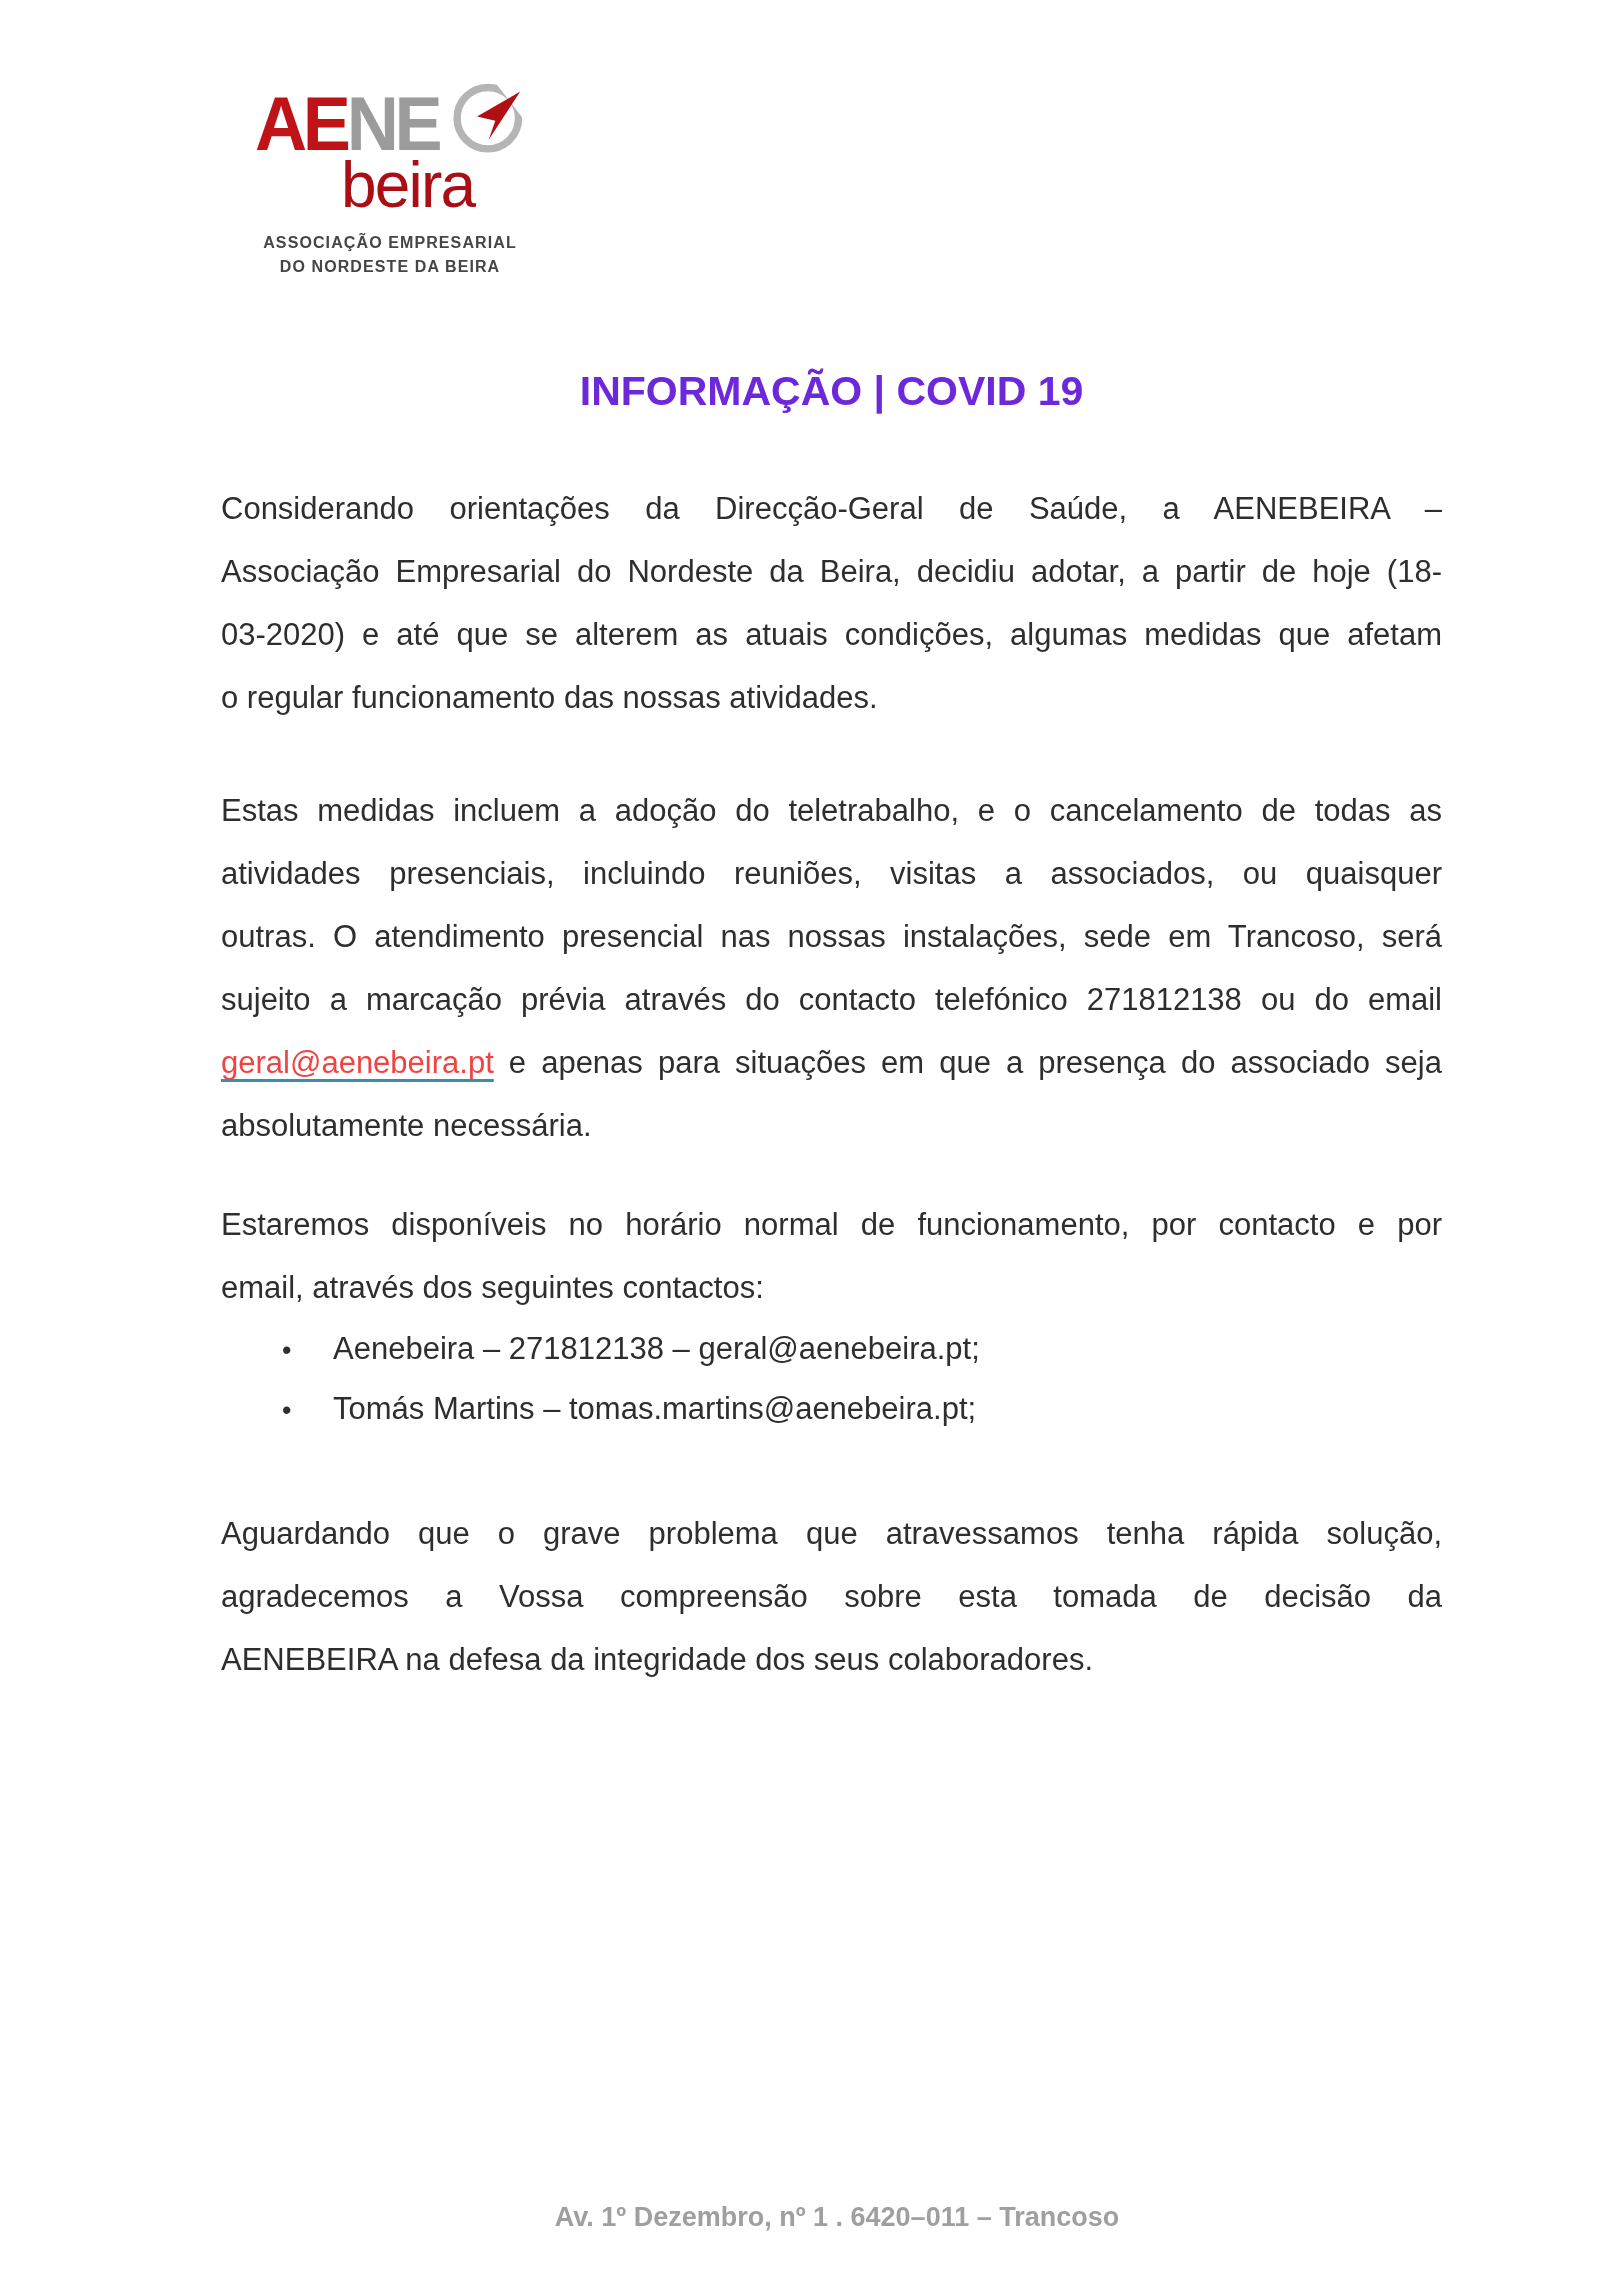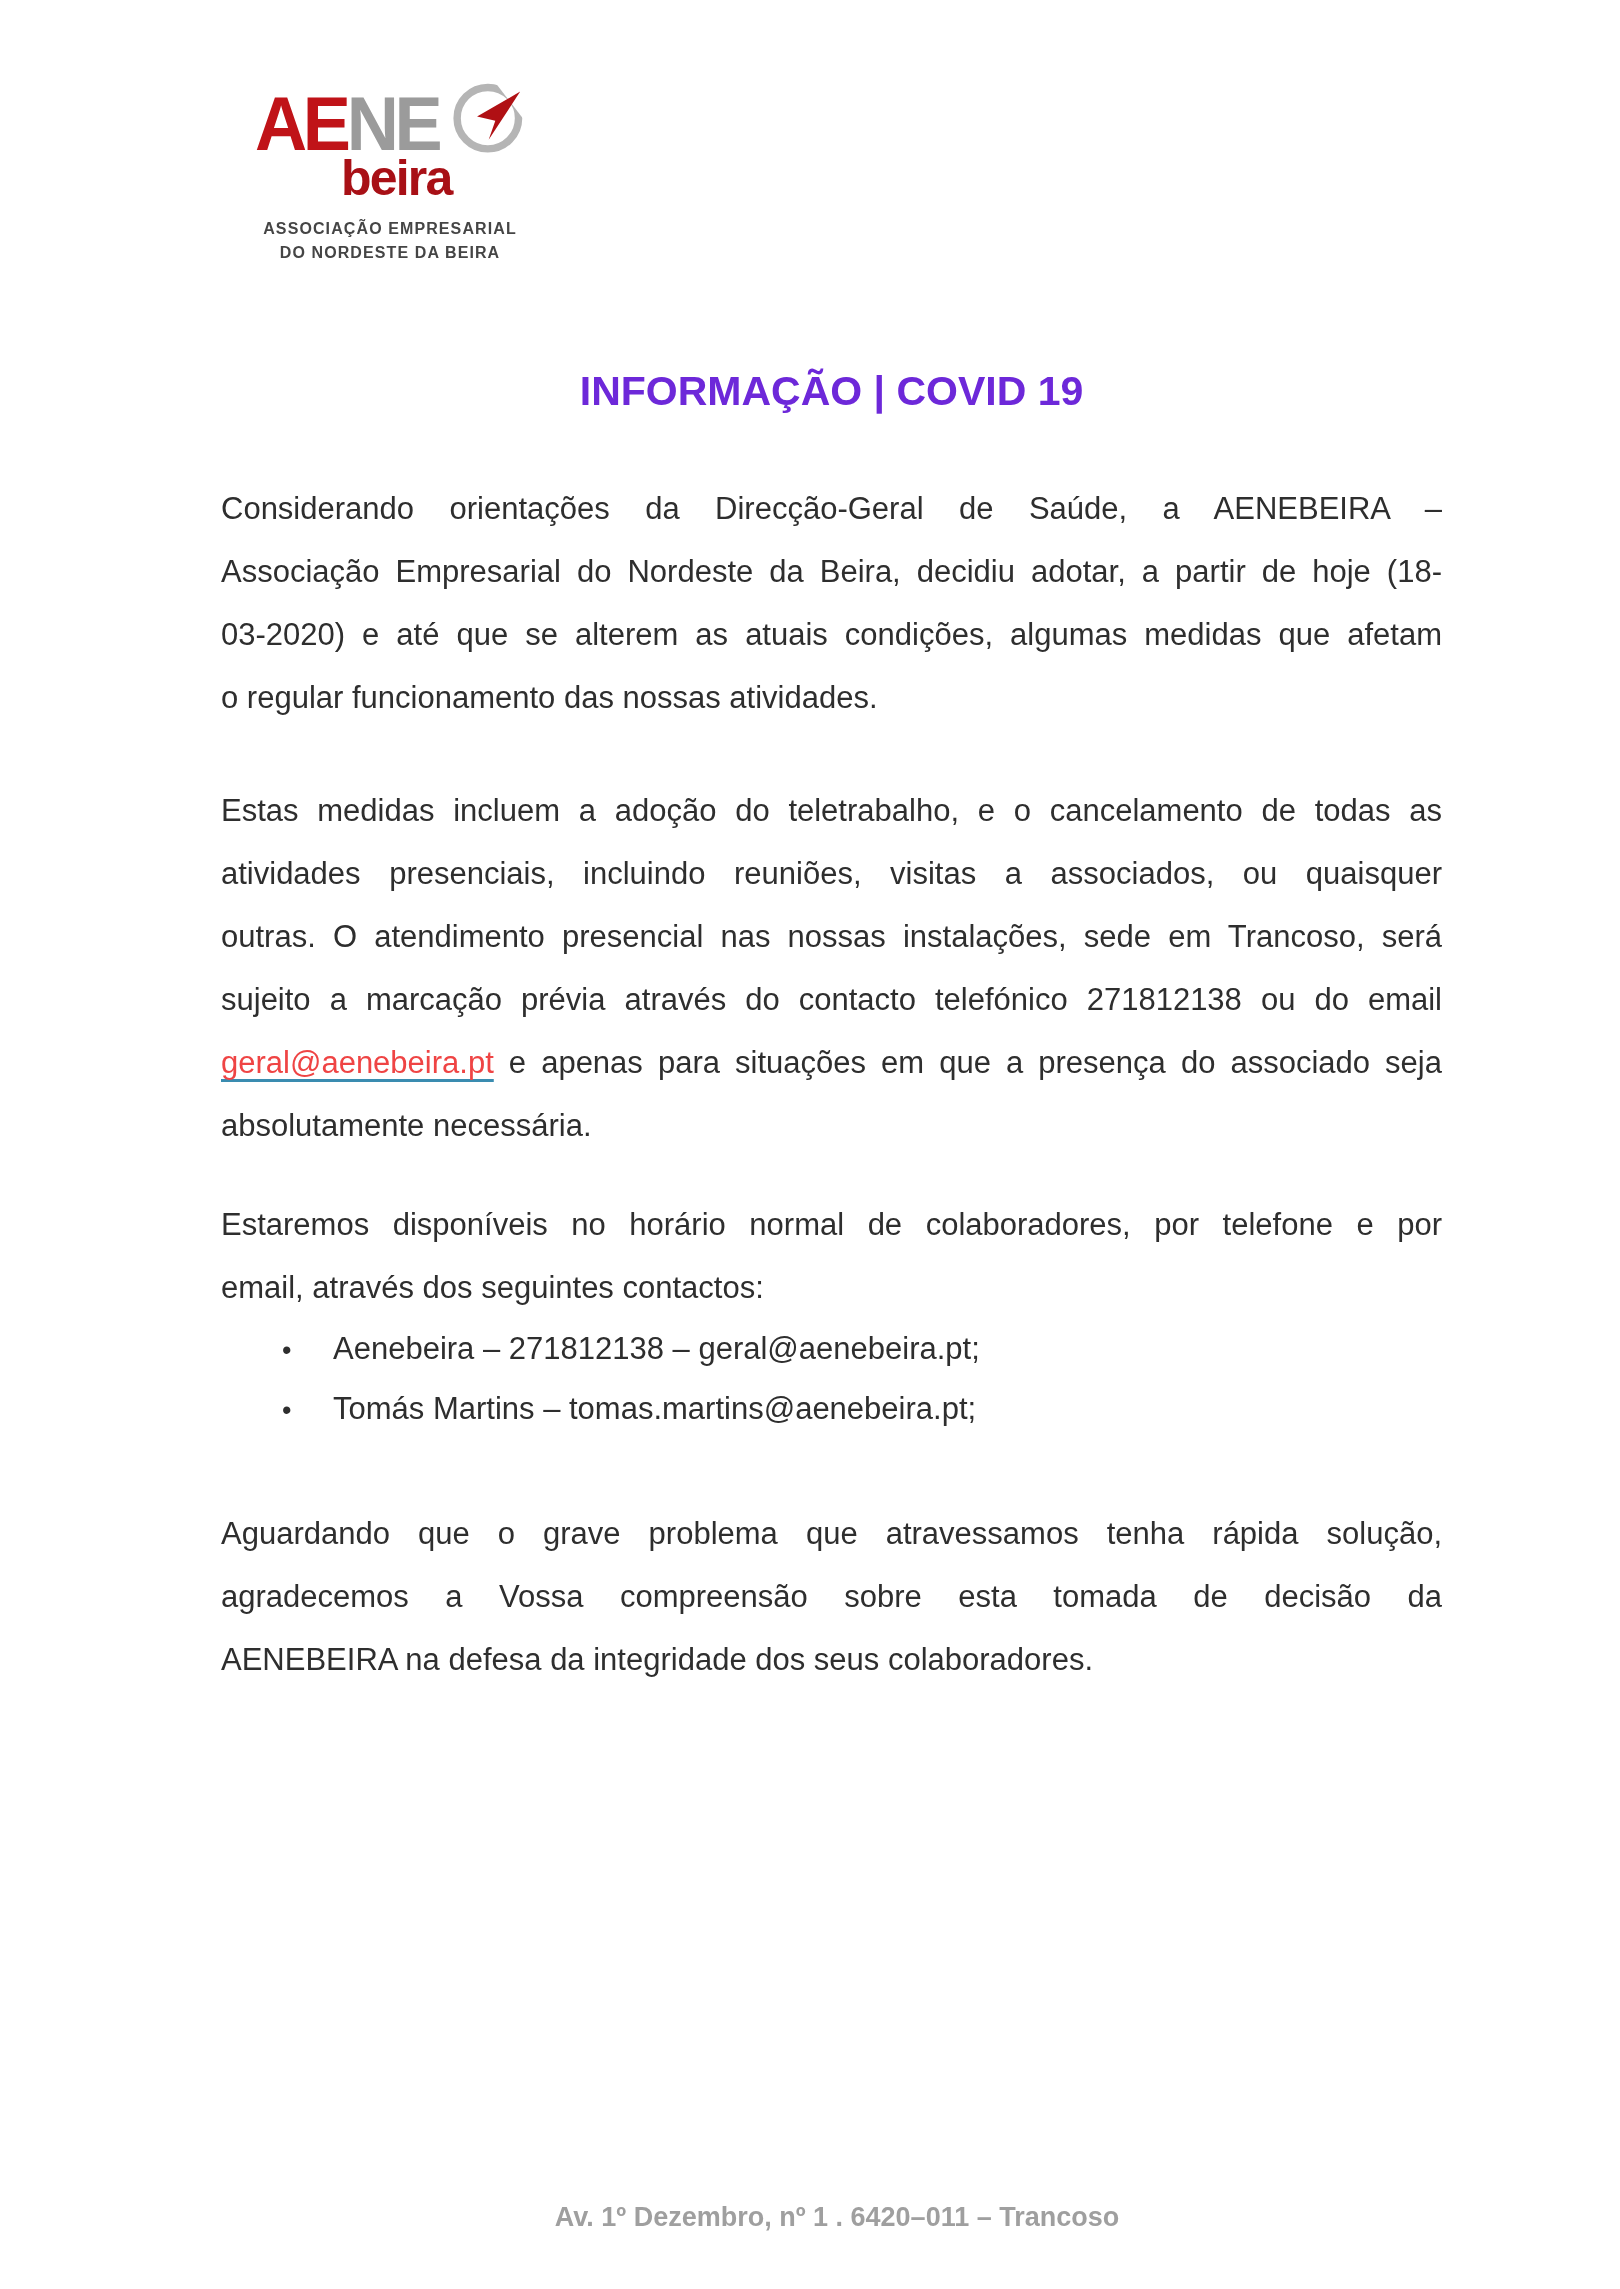--- a/index.html
+++ b/index.html
@@ -20,21 +20,21 @@
   .logo-row { display: flex; align-items: flex-start; height: 83px; }
   .logo-aene {
     font-size: 76px; font-weight: 700; line-height: 1;
     letter-spacing: -4.5px; transform: scaleX(.95); transform-origin: left top;
     white-space: nowrap; padding-top: 7.2px;
   }
   .logo-aene .red  { color: #c01318; }
   .logo-aene .gray { color: #9b9b9b; }
   .logo-circle { width: 83px; height: 83px; flex: none; margin-left: 0px; margin-top: -3.6px; }
   .logo-beira {
-    font-size: 50px; font-weight: 700; color: #a81016;
+    font-size: 64px; font-weight: 400; color: #a81016;
     letter-spacing: -1.8px; line-height: 1; margin-left: 86px; margin-top: -9px;
   }
   .logo-tagline {
     margin-top: 14.4px; width: 270px; text-align: center;
     font-size: 16px; font-weight: 700; color: #454545;
     letter-spacing: 1.1px; line-height: 1.45;
   }
 
   
   .title {
@@ -105,21 +105,21 @@
       </div>
     <div class="para" id="p2">
         <div class="jline">Estas medidas incluem a adoção do teletrabalho, e o cancelamento de todas as</div>
         <div class="jline">atividades presenciais, incluindo reuniões, visitas a associados, ou quaisquer</div>
         <div class="jline">outras. O atendimento presencial nas nossas instalações, sede em Trancoso, será</div>
         <div class="jline">sujeito a marcação prévia através do contacto telefónico 271812138 ou do email</div>
         <div class="jline"><span class="email-link">geral@aenebeira.pt</span><span> e apenas para situações em que a presença do associado seja</span></div>
         <div class="jline last">absolutamente necessária.</div>
       </div>
     <div class="para" id="p3">
-        <div class="jline">Estaremos disponíveis no horário normal de colaboradores, por telefone e por</div>
+        <div class="jline">Estaremos disponíveis no horário normal de funcionamento, por contacto e por</div>
         <div class="jline last">email, através dos seguintes contactos:</div>
       </div>
     <div class="bullet-list">
         <div class="bullet-item"><span class="bullet-dot">•</span><span class="bullet-text">Aenebeira – 271812138 – geral@aenebeira.pt;</span></div>
         <div class="bullet-item"><span class="bullet-dot">•</span><span class="bullet-text">Tomás Martins – tomas.martins@aenebeira.pt;</span></div>
       </div>
     <div class="para" id="p4">
         <div class="jline">Aguardando que o grave problema que atravessamos tenha rápida solução,</div>
         <div class="jline">agradecemos a Vossa compreensão sobre esta tomada de decisão da</div>
         <div class="jline last">AENEBEIRA na defesa da integridade dos seus colaboradores.</div>

